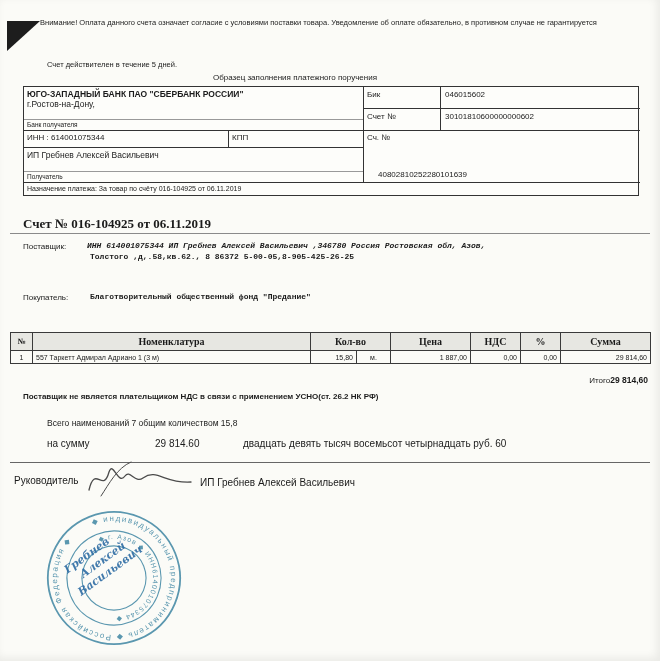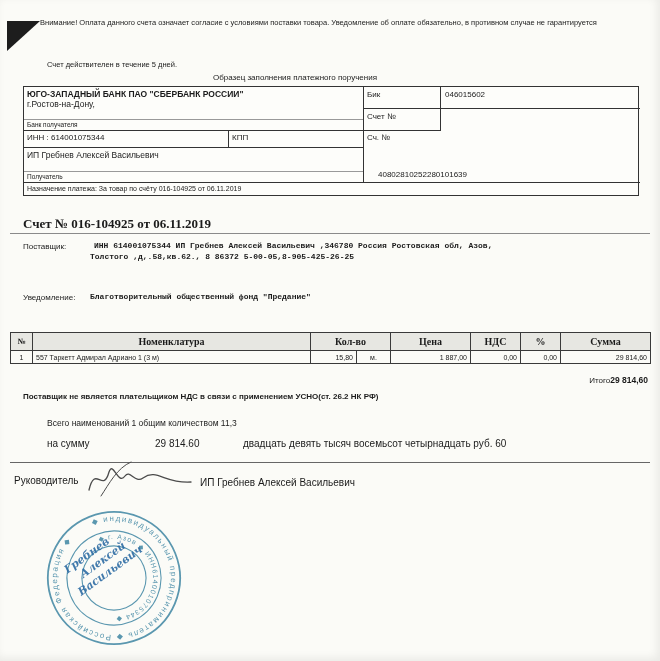--- a/index.html
+++ b/index.html
@@ -90,20 +90,23 @@
     <div class="cell bcell-br bcell-bb" style="left:340px; top:0; width:77px; height:22px;">
       <div class="blabel">Бик</div>
     </div>
     <div class="cell bcell-bb" style="left:417px; top:0; width:199px; height:22px;">
       <div class="bvalue">046015602</div>
     </div>
 
     <div class="cell bcell-br bcell-bb" style="left:340px; top:22px; width:77px; height:22px;">
       <div class="blabel">Счет №</div>
     </div>
+    <div class="cell bcell-bb" style="left:417px; top:22px; width:199px; height:22px;">
+      <div class="bvalue">30101810600000000602</div>
+    </div>
 
     <div class="cell bcell-br bcell-bb" style="left:0; top:44px; width:205px; height:17px;">
       <div class="blabel" style="padding:2px 3px;">ИНН : 614001075344</div>
     </div>
     <div class="cell bcell-br bcell-bb" style="left:205px; top:44px; width:135px; height:17px;">
       <div class="blabel" style="padding:2px 3px;">КПП</div>
     </div>
 
     <div class="cell bcell-bb" style="left:340px; top:44px; width:276px; height:52px;">
       <div class="blabel" style="padding:2px 3px;">Сч. №</div>
@@ -117,24 +120,24 @@
 
     <div class="cell" style="left:0; top:96px; width:616px; height:14px;">
       <div class="purpose">Назначение платежа: За товар по счёту 016-104925 от 06.11.2019</div>
     </div>
   </div>
 
   <div class="abs invoice-title" style="left:23px; top:216px;">Счет № 016-104925 от 06.11.2019</div>
   <div class="abs rule" style="left:10px; top:233px; width:640px;"></div>
 
   <div class="abs party-label" style="left:23px; top:242px;">Поставщик:</div>
-  <div class="abs mono" style="left:94px; top:241px;">ИНН 614001075344 ИП Гребнев Алексей Васильевич  ,346780 Россия Ростовская обл, Азов,</div>
+  <div class="abs mono" style="left:87px; top:241px;font-style:italic;">ИНН 614001075344 ИП Гребнев Алексей Васильевич  ,346780 Россия Ростовская обл, Азов,</div>
   <div class="abs mono" style="left:90px; top:252px;">Толстого ,д,.58,кв.62., 8 86372 5-00-05,8-905-425-26-25</div>
 
-  <div class="abs party-label" style="left:23px; top:293px;">Уведомление:</div>
+  <div class="abs party-label" style="left:23px; top:293px;">Покупатель:</div>
   <div class="abs mono" style="left:90px; top:292px;">Благотворительный общественный фонд "Предание"</div>
 
   <table class="items">
     <colgroup>
       <col style="width:22px">
         <col style="width:278px">
         <col style="width:46px">
         <col style="width:34px">
       <col style="width:80px">
         <col style="width:50px">
@@ -165,21 +168,21 @@
       </tr>
     </tbody>
   </table>
 
   <div class="abs total-row">
     <span class="total-label">Итого</span>
     <span class="total-value">29 814,60</span>
   </div>
 
   <div class="abs vat-note" style="left:23px; top:392px;">Поставщик не является плательщиком НДС в связи с применением УСНО(ст. 26.2 НК РФ)</div>
-  <div class="abs totals-line" style="left:47px; top:418px;">Всего наименований 1  общим количеством 11,3</div>
+  <div class="abs totals-line" style="left:47px; top:418px;">Всего наименований 7  общим количеством 15,8</div>
 
   <div class="abs sum-line" style="left:47px; top:438px;">
     <span class="abs" style="left:0; top:0;">на сумму</span>
     <span class="abs" style="left:108px; top:0;">29 814.60</span>
     <span class="abs" style="left:196px; top:0;">двадцать девять тысяч восемьсот четырнадцать руб. 60</span>
   </div>
 
   <div class="abs rule" style="left:10px; top:462px; width:640px; border-color:#666;"></div>
 
   <div class="abs director-label" style="left:14px; top:475px;">Руководитель</div>

